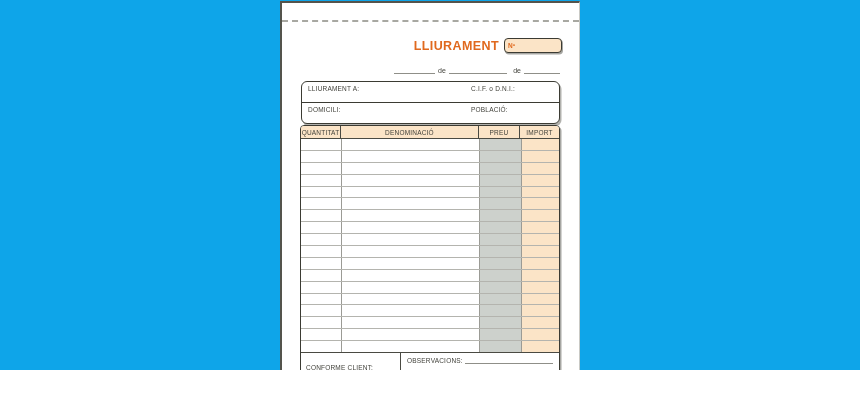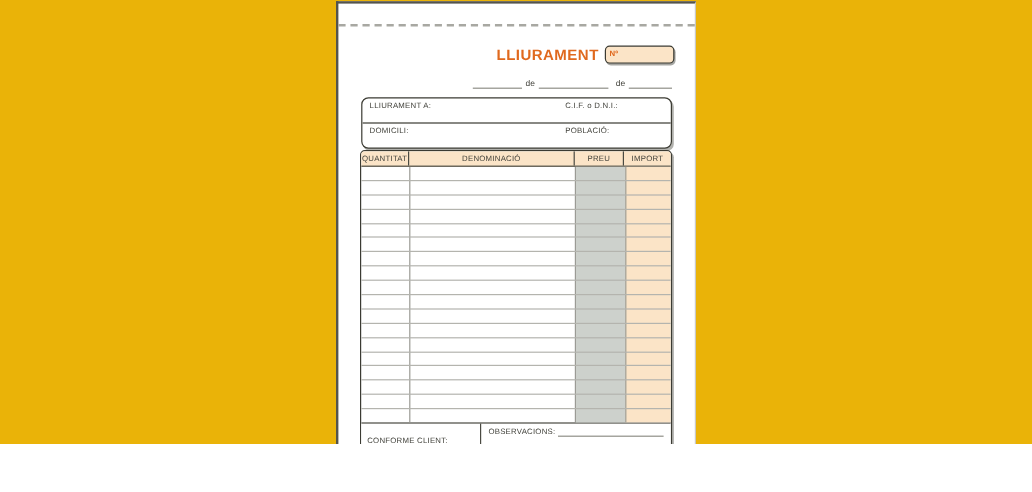--- a/index.html
+++ b/index.html
@@ -12,21 +12,21 @@
     --rowline:#B4B4AE;
     --colline:#9B9B95;
     --perf:#A8A8A2;
     --edge-dark:#54544C;
     --edge-light:#C9C9C4;
     --frame:#DEDEDE;
   }
   *{margin:0;padding:0;box-sizing:border-box;}
   html,body{background:#fff;}
   body{font-family:"Liberation Sans", sans-serif;}
-  .stage{position:relative;width:860px;height:370px;background:#eab308;overflow:hidden;}
+  .stage{position:relative;width:860px;height:370px;background:#0ea5e9;overflow:hidden;}
   .frame-bottom{position:absolute;left:0;right:0;top:405px;border-top:1px solid var(--frame);}
 
   
   .sheet{position:absolute;left:280px;top:1px;width:300px;height:404px;background:#fff;
     border-top:2px solid var(--edge-dark);
     border-left:2px solid var(--edge-dark);
     border-right:1px solid var(--edge-light);}
   .perforation{position:absolute;left:0;right:0;top:17px;border-top:2px dashed var(--perf);}
 
   

